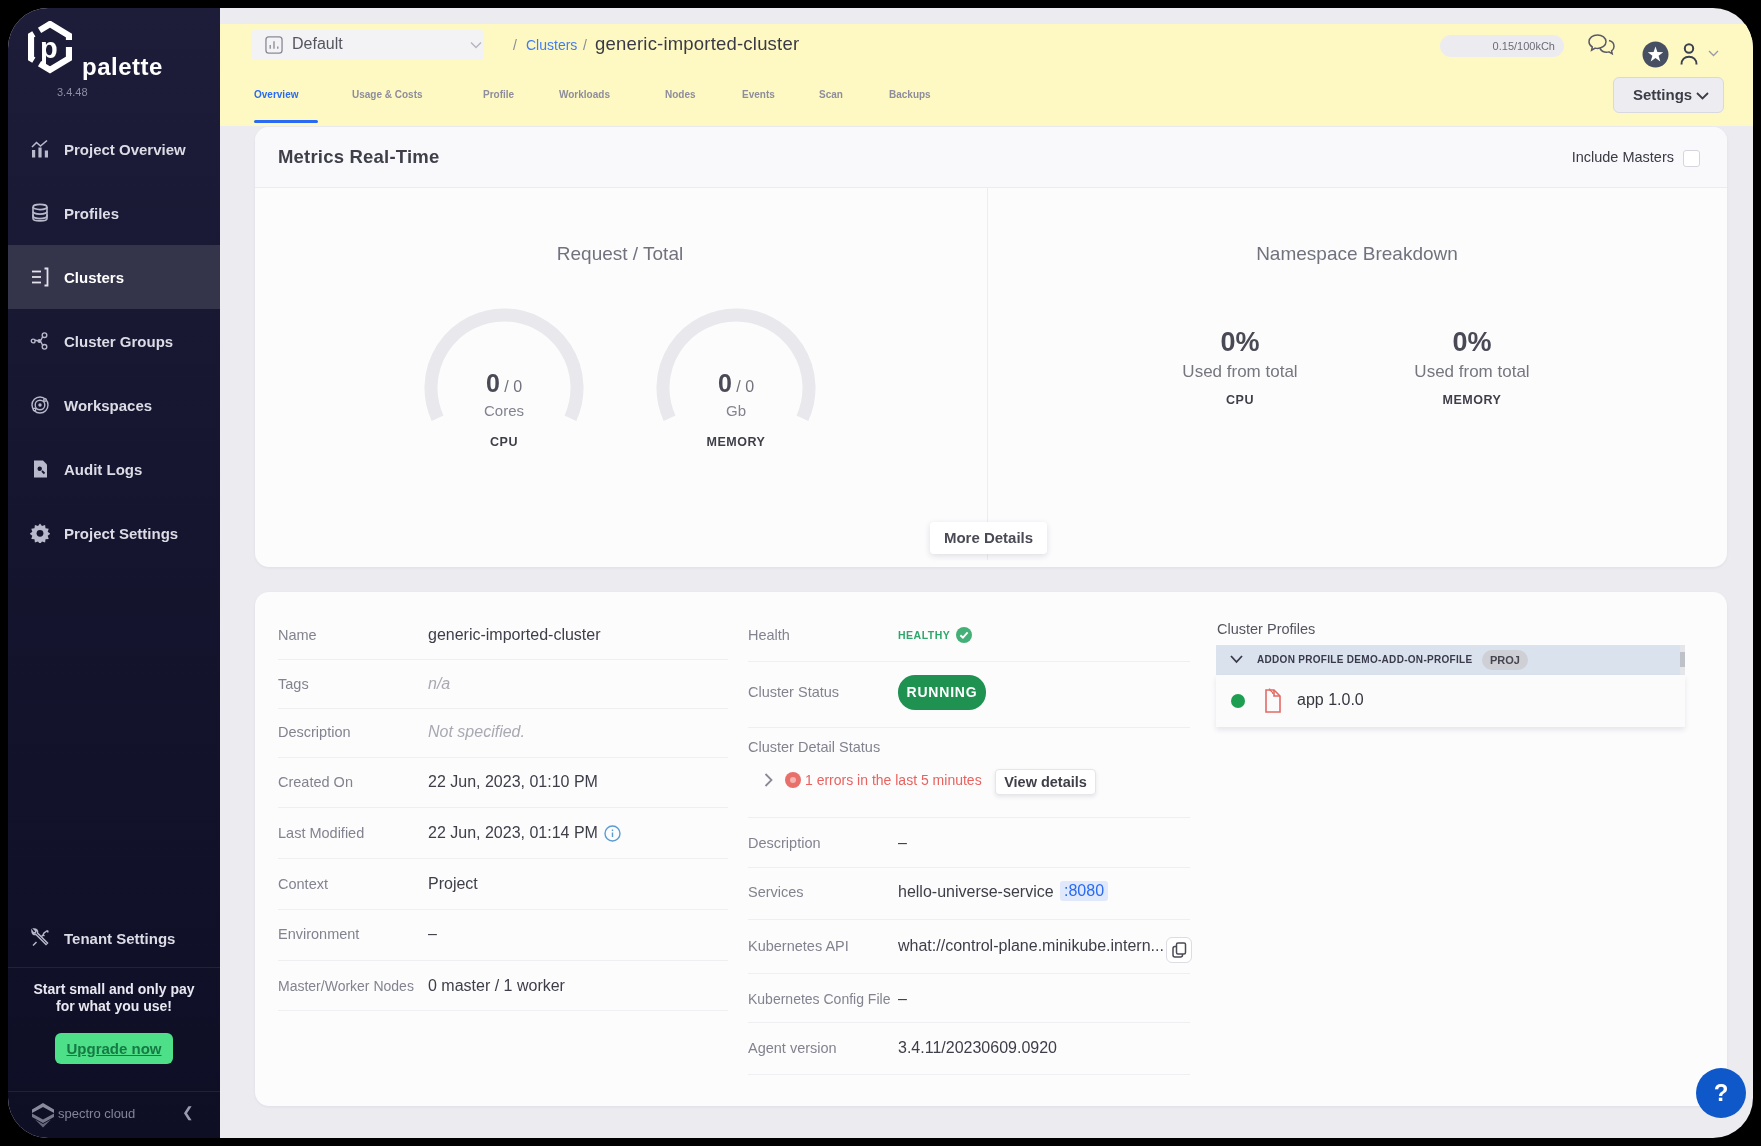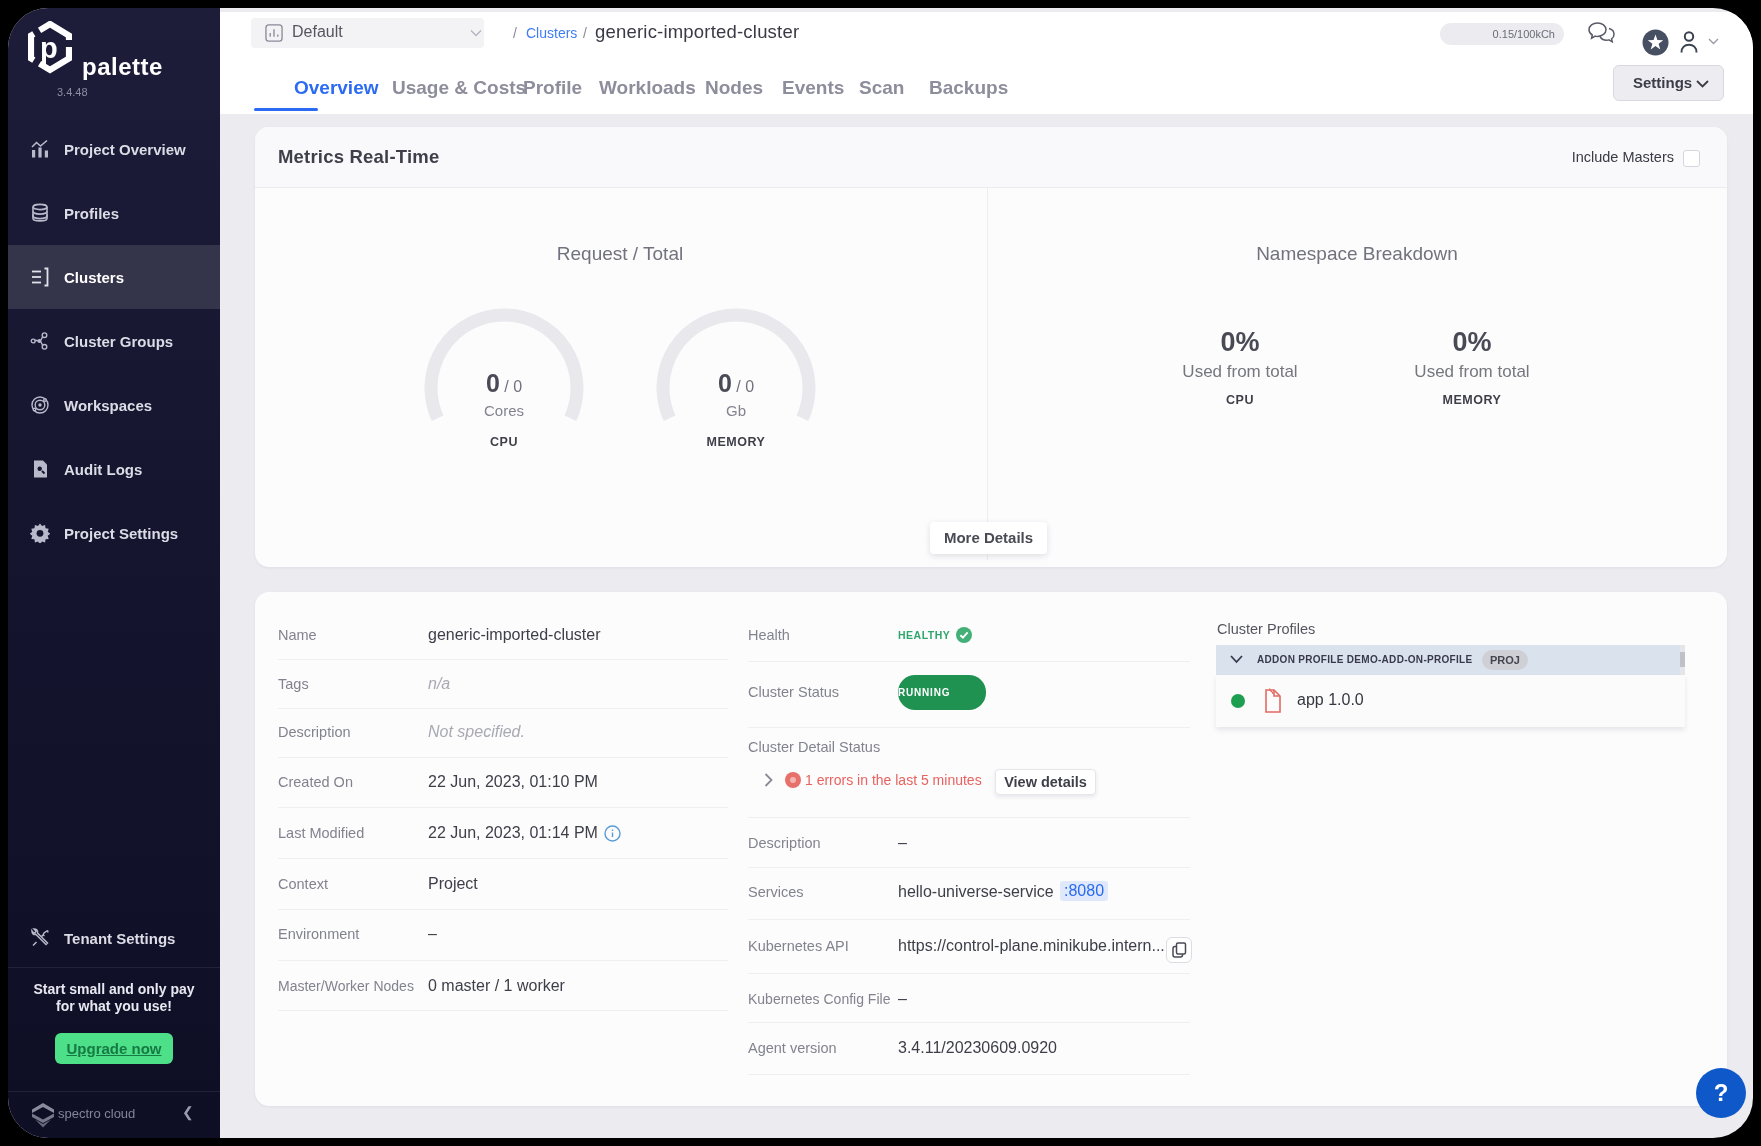--- a/index.html
+++ b/index.html
@@ -15,28 +15,28 @@
 .navitem .ico { position:absolute; left:22px; top:22px; width:20px; height:20px; }
 .navitem .lbl { position:absolute; left:56px; top:50%; transform:translateY(-50%); font-size:15px; font-weight:600; color:#dcdce6; }
 .navitem.active { background:#34344a; }
 .promo { position:absolute; left:0; width:212px; text-align:center; color:#e8e8f2; font-size:14px; font-weight:600; line-height:17px; }
 .upgrade { position:absolute; left:47px; top:1025px; width:118px; height:31px; background:#4ee088; border-radius:6px; color:#157a44; font-size:15px; font-weight:600; text-align:center; line-height:31px;text-decoration:underline; }
 .sb-divider { position:absolute; left:0; width:212px; height:1px; background:rgba(255,255,255,0.08); }
 .spectro-text { position:absolute; left:50px; top:1098px; font-size:13px; color:#83839a; }
 .collapse { position:absolute; left:174px; top:1096px; font-size:14px; color:#9a9ab0; }
 
 
-.topbar { position:absolute; left:212px; top:4px; width:1533px; height:102px; background:#ffffff; }
+.topbar { position:absolute; left:212px; top:16px; width:1533px; height:102px; background:#fef9c3; }
 .projsel { position:absolute; left:31px; top:6px; width:233px; height:30px; background:#f3f3f6; border-radius:4px; }
 .projsel .txt { position:absolute; left:41px; top:5px; font-size:16px; color:#55555f; }
 .crumb { position:absolute; top:13px; font-size:14px; color:#8a8a98; }
 .crumb a { color:#3f7df6; text-decoration:none; }
 .pagename { position:absolute; left:375px; top:9px; font-size:18.5px; color:#3a3a46; letter-spacing:0.2px; }
 .usagepill { position:absolute; left:1220px; top:11px; width:124px; height:22px; background:#ececf0; border-radius:11px; font-size:11px; color:#6b6b78; text-align:right; line-height:22px; padding-right:9px; }
-.tab { position:absolute; top:65px; font-size:19px; color:#8d8d9c; font-weight:600;margin-left:40px; }
+.tab { position:absolute; top:65px; font-size:10px; color:#8d8d9c; font-weight:600; }
 .tab.active { color:#2b6bf3; }
 .tab-underline { position:absolute; left:34px; top:96px; width:64px; height:3px; background:#2b6bf3; border-radius:2px; }
 .settingsbtn { position:absolute; left:1393px; top:53px; width:111px; height:36px; background:#ececf1; border:1px solid #d8d8e0; border-radius:6px; font-size:15px; color:#3c3c48; font-weight:600; line-height:34px; padding-left:19px; }
 
 
 .card { position:absolute; left:247px; width:1472px; background:#fcfcfd; border-radius:14px; box-shadow:0 1px 3px rgba(30,30,60,0.06); }
 .metrics { top:119px; height:440px; }
 .metrics-head { position:absolute; left:0; top:0; width:100%; height:61px; background:#f9f9fb; border-bottom:1px solid #ececf0; border-radius:14px 14px 0 0; }
 .metrics-title { position:absolute; left:23px; top:19px; font-size:18.5px; font-weight:700; color:#3f3f4a; letter-spacing:0.2px; }
 .inc-masters { position:absolute; right:53px; top:22px; font-size:14.5px; color:#3a3a45; }
@@ -51,21 +51,21 @@
 .pct { position:absolute; text-align:center; }
 .pct .v { font-size:27px; font-weight:700; color:#4a4a56; }
 .pct .t { font-size:17px; color:#76767f; margin-top:4px; }
 .morebtn { position:absolute; left:675px; top:395px; width:117px; height:32px; background:#fff; border-radius:4px; box-shadow:0 2px 6px rgba(40,40,70,0.14); font-size:15px; color:#4a4a55; font-weight:600; text-align:center; line-height:32px; }
 
 .details { top:584px; height:514px; }
 .drow-label { position:absolute; font-size:14.5px; color:#83838f; }
 .drow-value { position:absolute; font-size:16px; color:#3e3e49; }
 .dsep { position:absolute; height:1px; background:#efeff2; }
 .healthy { position:absolute; left:643px; top:37px; font-size:10.5px; font-weight:700; color:#2fa76b; letter-spacing:0.5px; }
-.runpill { position:absolute; left:643px; top:83px; width:88px; height:35px; background:#1f9251; border-radius:17px; color:#fff; font-size:10px; font-weight:700; letter-spacing:0.8px; line-height:35px; }
+.runpill { position:absolute; left:643px; top:83px; width:88px; height:35px; background:#1f9251; border-radius:17px; color:#fff; font-size:14px; font-weight:700; letter-spacing:0.8px; text-align:center; line-height:35px; }
 .errtxt { position:absolute; left:550px; top:180px; font-size:14px; color:#e8625f; }
 .viewbtn { position:absolute; left:740px; top:177px; width:101px; height:26px; background:#fff; border:1px solid #e6e6ea; border-radius:4px; box-shadow:0 2px 4px rgba(40,40,70,0.10); font-size:14.5px; color:#3f3f4a; font-weight:600; text-align:center; line-height:24px; }
 .svc-port { position:absolute; left:805px; top:289px; font-size:16px; color:#2a6af0; background:#dfe9fb; border-radius:3px; padding:1px 4px; }
 .copybtn { position:absolute; left:911px; top:345px; width:26px; height:26px; background:#fff; border:1px solid #dcdce2; border-radius:6px; }
 .cp-label { position:absolute; left:962px; top:29px; font-size:14.5px; color:#55555f;text-align:center; }
 .cp-head { position:absolute; left:961px; top:53px; width:469px; height:30px; background:#dae2ee; }
 .cp-head .tt { position:absolute; left:41px; top:9px; font-size:10px; font-weight:700; color:#39394a; letter-spacing:0.3px; }
 .proj-pill { position:absolute; left:266px; top:5px; height:20px; background:#cfcfd6; border-radius:10px; font-size:11px; font-weight:700; color:#45454f; line-height:20px; padding:0 8px; }
 .cp-item { position:absolute; left:961px; top:83px; width:469px; height:52px; background:#fafbfa; box-shadow:0 3px 5px rgba(40,40,70,0.10); }
 .cp-item .dot { position:absolute; left:15px; top:19px; width:14px; height:14px; border-radius:50%; background:#1e9e50; }
@@ -303,21 +303,21 @@
     <div class="viewbtn">View details</div>
     <div class="dsep" style="left:493px;top:225px;width:442px"></div>
     <div class="drow-label" style="left:493px;top:243px">Description</div>
       <div class="drow-value" style="left:643px;top:242px">–</div>
     <div class="dsep" style="left:493px;top:275px;width:442px"></div>
     <div class="drow-label" style="left:493px;top:292px">Services</div>
       <div class="drow-value" style="left:643px;top:291px">hello-universe-service</div>
     <div class="svc-port">:8080</div>
     <div class="dsep" style="left:493px;top:327px;width:442px"></div>
     <div class="drow-label" style="left:493px;top:346px">Kubernetes API</div>
-      <div class="drow-value" style="left:643px;top:345px">https://control-plane.minikube.intern...</div>
+      <div class="drow-value" style="left:643px;top:345px">what://control-plane.minikube.intern...</div>
     <div class="copybtn">
       <svg style="position:absolute;left:5px;top:4px" width="15" height="16" viewBox="0 0 15 16" fill="none" stroke="#4a4a55" stroke-width="1.5">
           <rect x="4.5" y="1" width="9" height="11" rx="1.5"></rect>
           <path d="M10.5 12 V13 C10.5 14.1 9.6 15 8.5 15 H3 C1.9 15 1 14.1 1 13 V6.5 C1 5.4 1.9 4.5 3 4.5 H4.5"></path>
         </svg>
     </div>
     <div class="dsep" style="left:493px;top:381px;width:442px"></div>
     <div class="drow-label" style="left:493px;top:399px;font-size:14px">Kubernetes Config File</div>
       <div class="drow-value" style="left:643px;top:398px">–</div>
     <div class="dsep" style="left:493px;top:430px;width:442px"></div>

